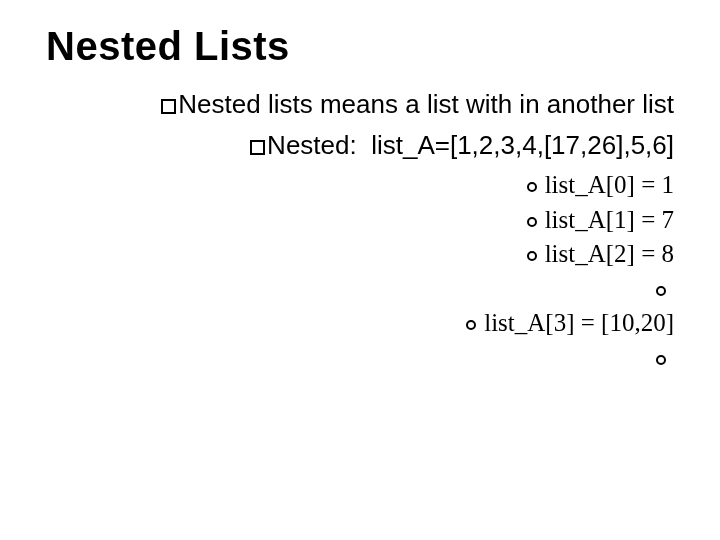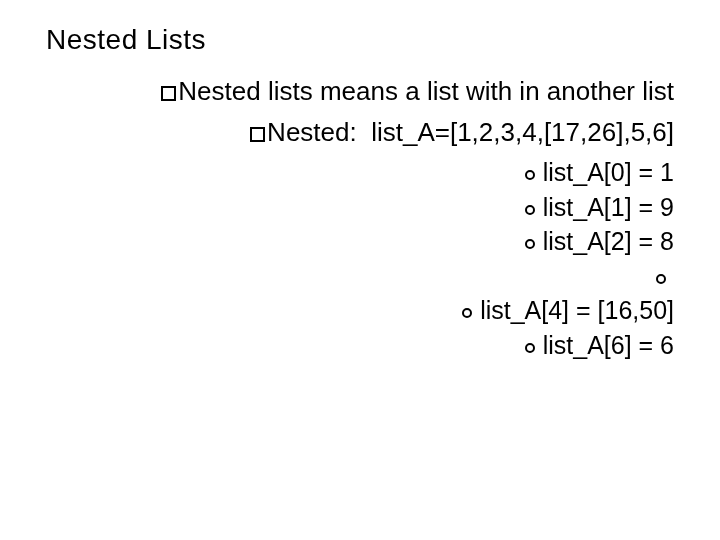--- a/index.html
+++ b/index.html
@@ -13,22 +13,22 @@
   }
   .slide {
     box-sizing: border-box;
     width: 720px;
     height: 540px;
     background: #fff;
     padding: 24px 46px 30px 46px;
     position: relative;
   }
   .title {
-    font-size: 28px;
-    font-weight: 400;
+    font-size: 40px;
+    font-weight: 700;
     margin: 0 0 18px 0;
     letter-spacing: 0.5px;
   }
   .body {
     font-size: 26px;
     line-height: 1.35;
     text-align: right;
   }
   .lvl1 {
     margin: 0 0 6px 0;
@@ -42,20 +42,21 @@
     margin-right: 2px;
     box-sizing: border-box;
   }
   .sub-list {
     margin: 4px 0 0 56px;
   }
   .sub-item {
     font-size: 25px;
     line-height: 1.3;
     margin: 2px 0;
+    font-family: Liberation Serif, serif;
   }
   .ring {
     display: inline-block;
     width: 10px;
     height: 10px;
     border: 2px solid #000;
     border-radius: 50%;
     vertical-align: 1px;
     margin-right: 8px;
     box-sizing: border-box;
@@ -73,21 +74,21 @@
     <div class="lvl1">
       <span class="bullet-box"></span><span>Nested lists means a list with in another list</span>
     </div>
 
     <div class="lvl1">
       <span class="bullet-box"></span><span>Nested:</span>&nbsp;&nbsp;<span>list_A=[1,2,3,4,[17,26],5,6]</span>
     </div>
 
     <div class="sub-list">
       <div class="sub-item"><span class="ring"></span><span>list_A[0] = 1</span></div>
-      <div class="sub-item"><span class="ring"></span><span>list_A[1] = 9</span></div>
+      <div class="sub-item"><span class="ring"></span><span>list_A[1] = 7</span></div>
       <div class="sub-item"><span class="ring"></span><span>list_A[2] = 8</span></div>
       <div class="sub-item"><span class="ring"></span></div>
-      <div class="sub-item"><span class="ring"></span><span>list_A[4] = [16,50]</span></div>
-      <div class="sub-item"><span class="ring"></span><span>list_A[6] = 6</span></div>
+      <div class="sub-item"><span class="ring"></span><span>list_A[3] = [10,20]</span></div>
+      <div class="sub-item"><span class="ring"></span></div>
     </div>
 
   </div>
 </div>
 
 </body></html>

